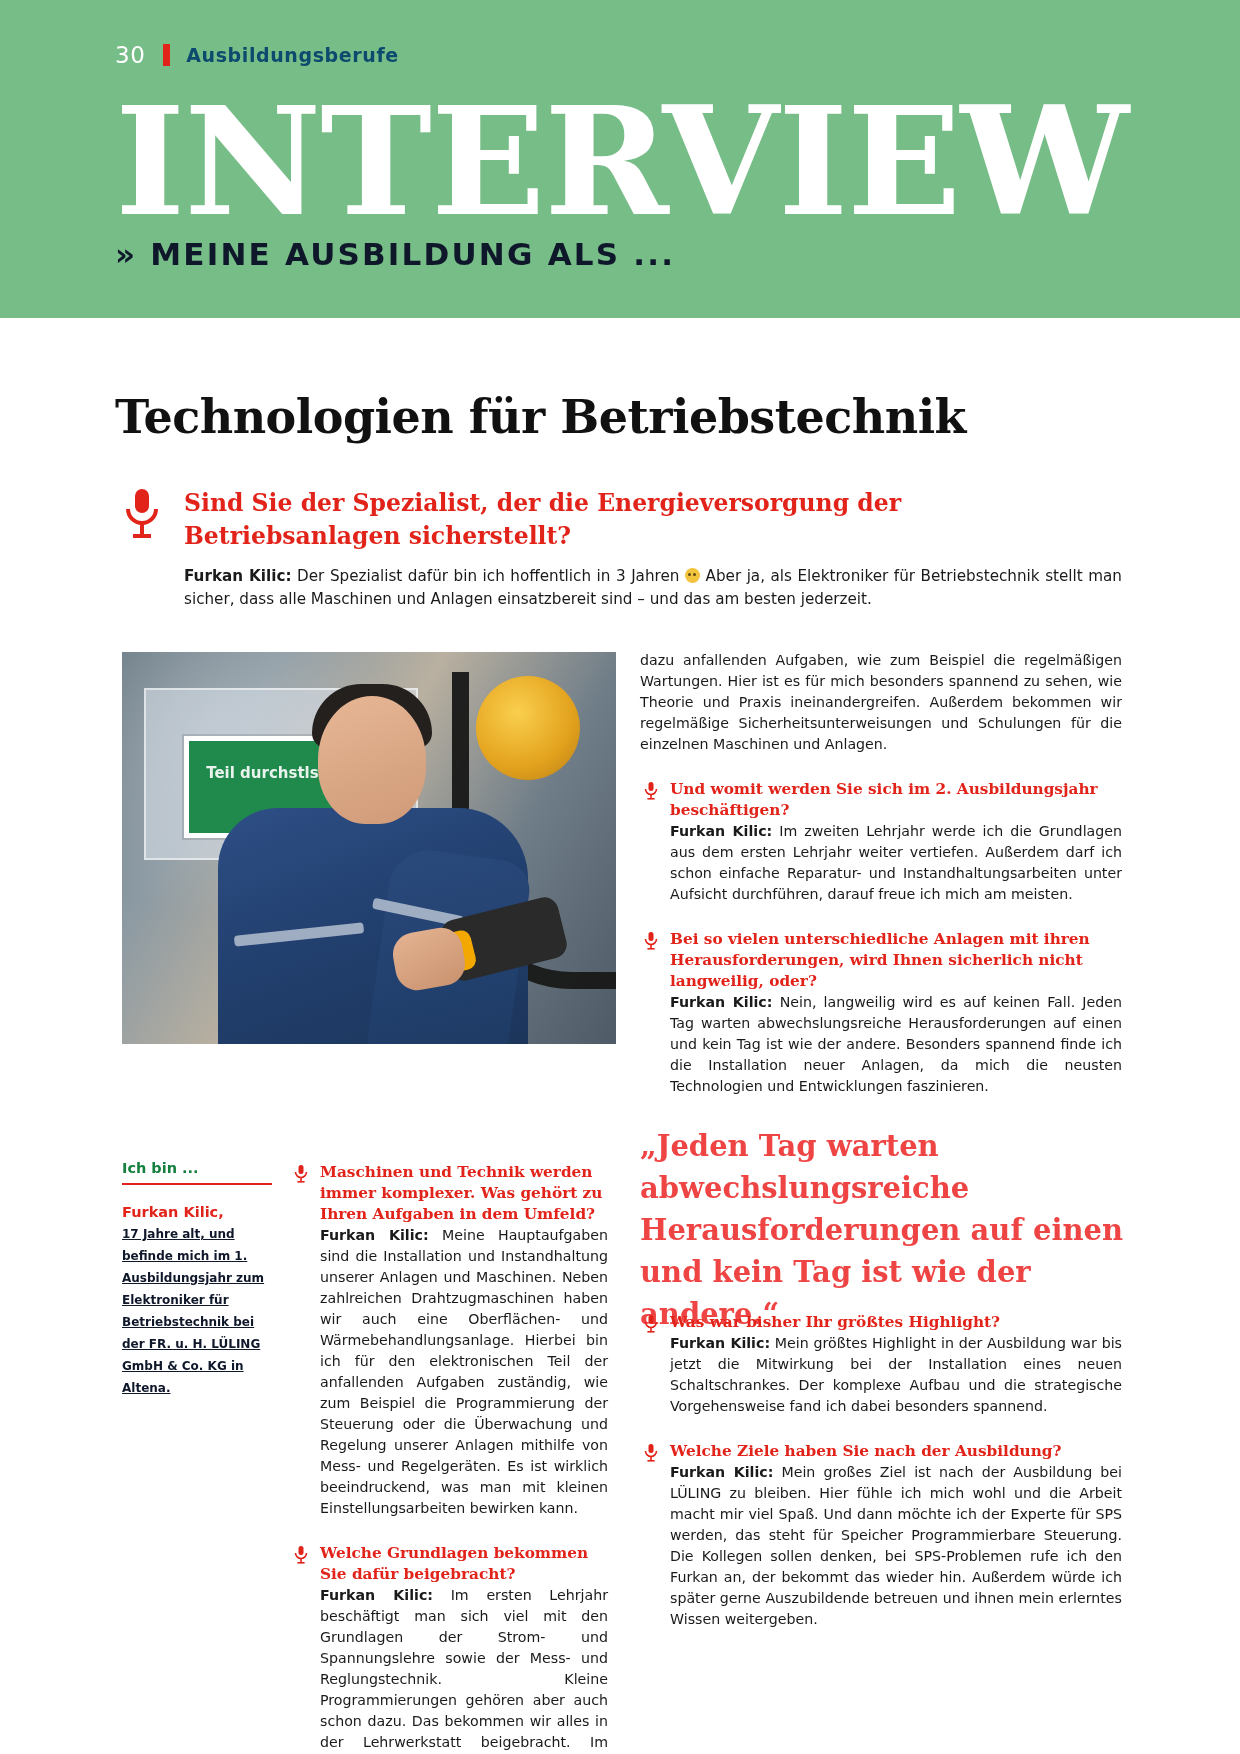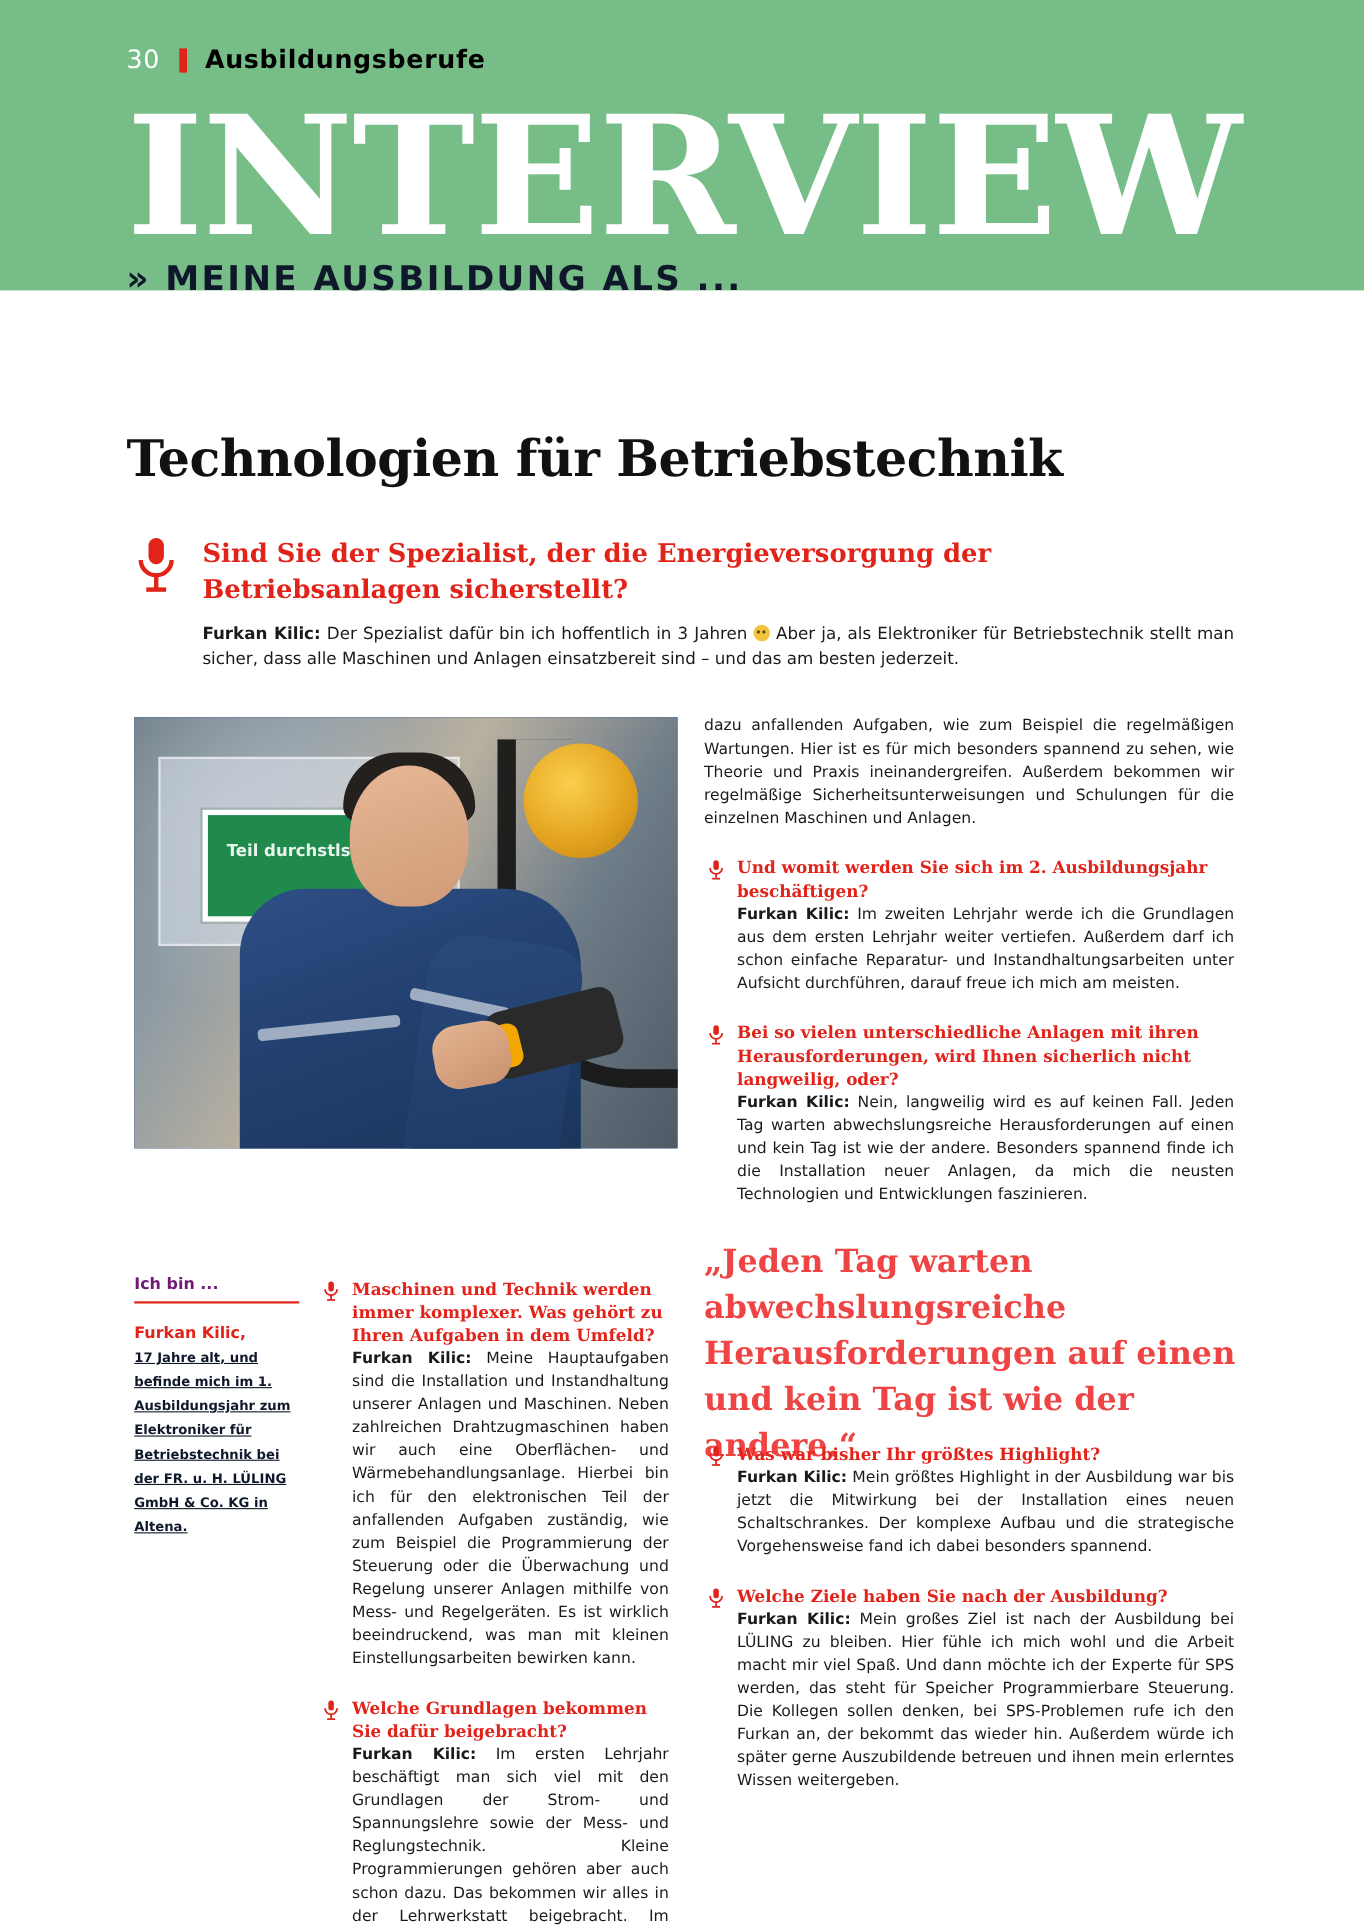--- a/index.html
+++ b/index.html
@@ -14,21 +14,21 @@
     color: #1a1a1a;
     position: relative;
     overflow: hidden;
   }
 
   
   .header-band {
     position: absolute;
     left: 0; top: 0;
     width: 1240px;
-    height: 264px;
+    height: 318px;
     background: #77bd87;
   }
   .header-inner {
     position: absolute;
     left: 115px;
     top: 38px;
     width: 1010px;
   }
   .kicker-row {
     display: flex;
@@ -44,22 +44,22 @@
     font-family: "DejaVu Sans", sans-serif;
   }
   .kicker-rule {
     display: inline-block;
     width: 7px;
     height: 22px;
     background: #e2231a;
     margin: 0 16px 0 18px;
   }
   .kicker-text {
-    color: #000000;
-    font-size: 23px;
+    color: #0c4a6e;
+    font-size: 19px;
     font-weight: 700;
     letter-spacing: 0.6px;
     font-family: "DejaVu Sans", sans-serif;
   }
   .big-title {
     color: #ffffff;
     font-family: "DejaVu Serif", serif;
     font-weight: 700;
     font-size: 150px;
     line-height: 150px;
@@ -256,21 +256,21 @@
 
   
   .ichbin {
     position: absolute;
     left: 122px;
     top: 1160px;
     width: 150px;
     font-family: "DejaVu Sans", sans-serif;
   }
   .ichbin-title {
-    color: #701a75;
+    color: #15803d;
     font-weight: 700;
     font-size: 14.5px;
     padding-bottom: 7px;
     border-bottom: 2px solid #e2231a;
   }
   .ichbin-name {
     color: #e2231a;
     font-weight: 700;
     font-size: 14.5px;
     line-height: 22px;

